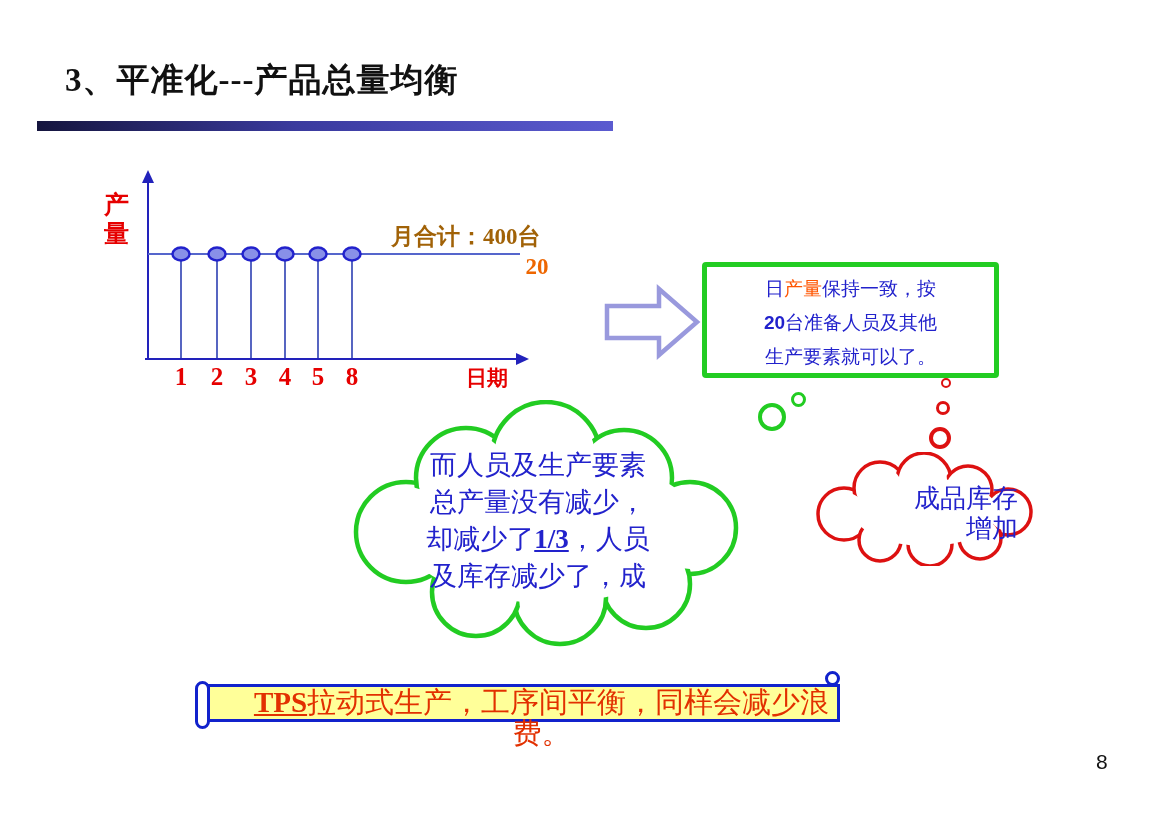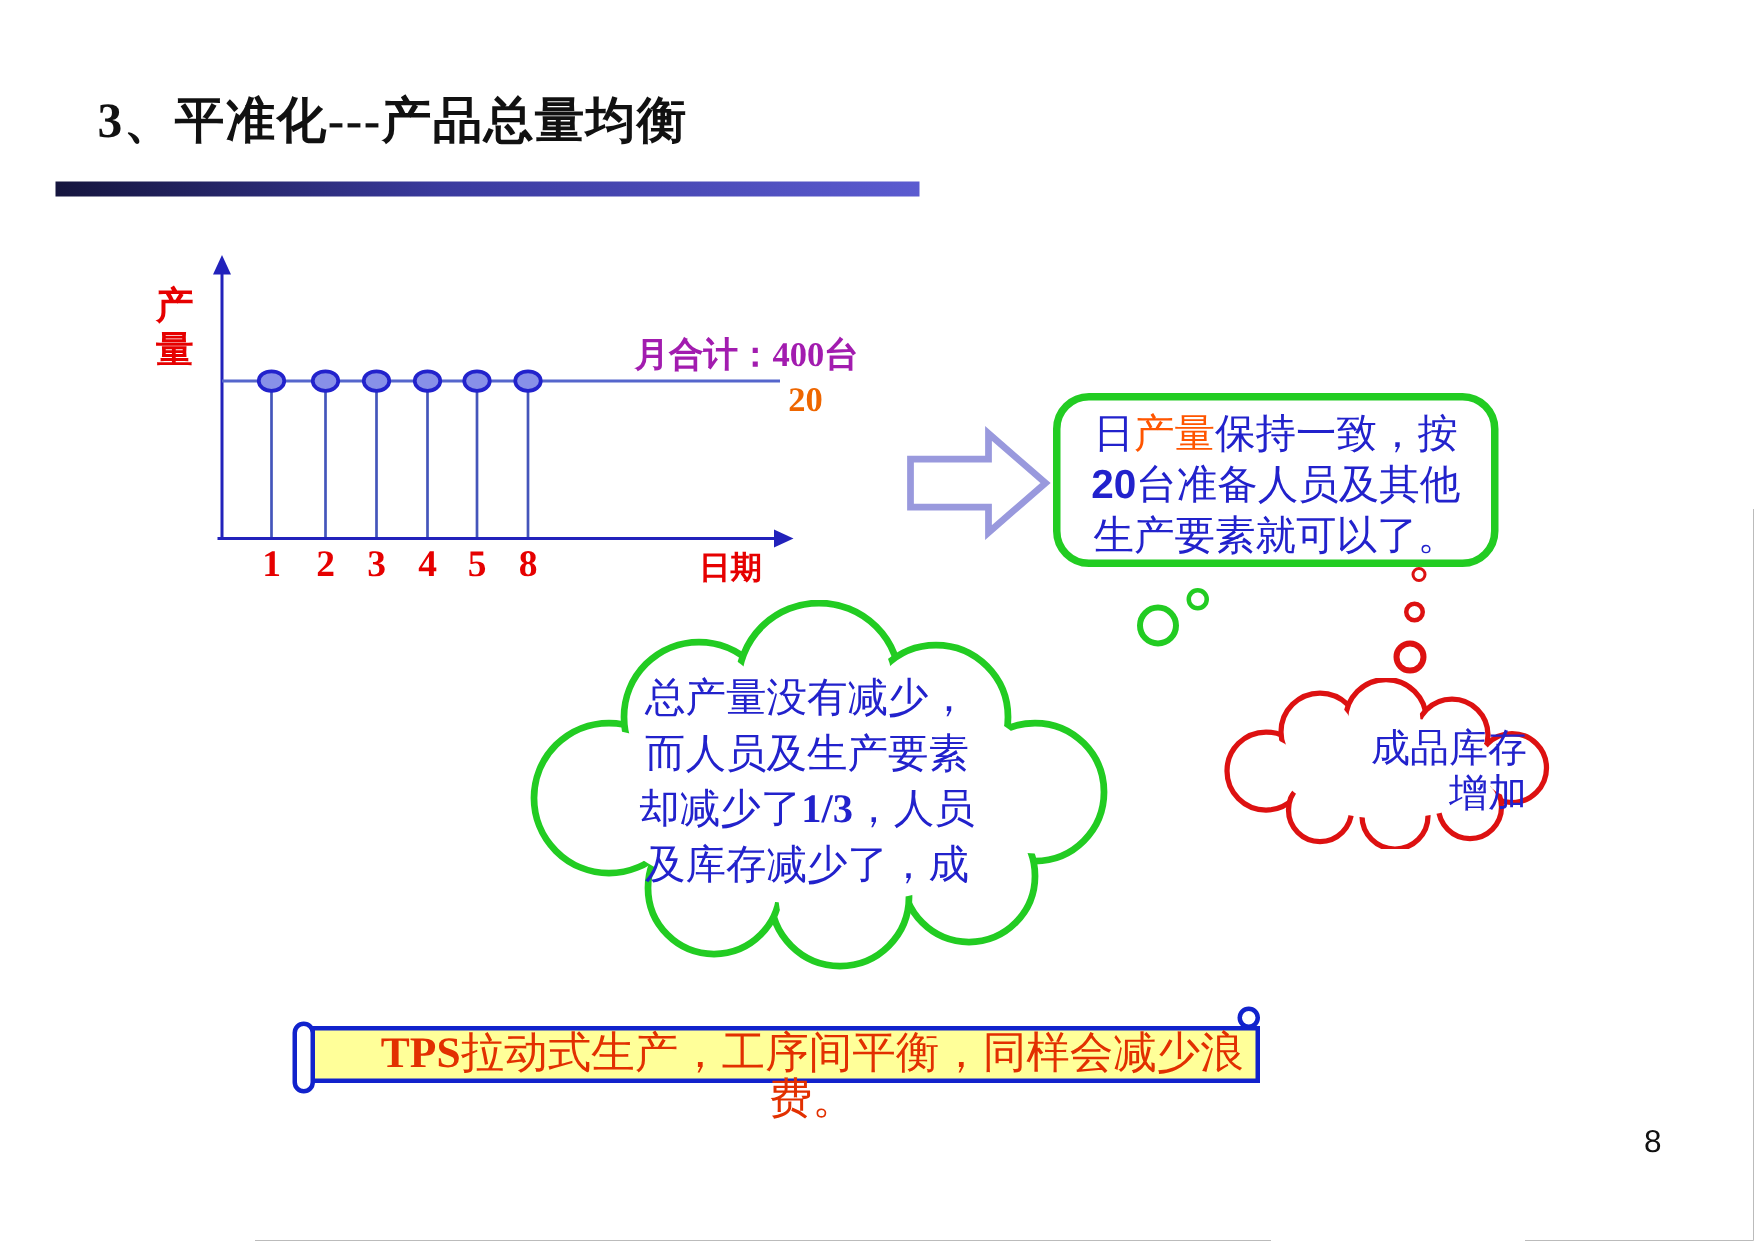--- a/index.html
+++ b/index.html
@@ -10,30 +10,30 @@
   .abs{position:absolute;}
   
   .title{left:65px;top:58px;font-size:33px;font-weight:bold;color:#111;letter-spacing:1px;}
   .title-rule{left:37px;top:121px;width:576px;height:10px;
     background:linear-gradient(to right,#15153E 0%,#3A3A9E 45%,#5B5BD0 100%);}
   
   .ylab{left:103px;top:190px;width:27px;font-size:25px;font-weight:bold;color:#E60000;
     line-height:29px;word-break:break-all;text-align:center;}
   .tick{top:363px;width:24px;text-align:center;font-size:25px;font-weight:bold;color:#E60000;}
   .xlab{left:466px;top:364px;font-size:21px;font-weight:bold;color:#E60000;}
-  .total{left:391px;top:221px;font-size:23px;font-weight:bold;color:#a21caf;margin-left:32px;}
+  .total{left:391px;top:221px;font-size:23px;font-weight:bold;color:#a16207;}
   .daily{left:520px;top:254px;width:34px;text-align:center;font-size:23px;font-weight:bold;color:#EE6600;}
   
   .callout{left:702px;top:262px;width:297px;height:116px;box-sizing:border-box;
-    border:5px solid #22CC22;border-radius:24px;background:#fff;
-    text-align:center;padding-top:5px;font-size:27px;line-height:34px;}
+    border:5px solid #22CC22;border-radius:4px;background:#fff;
+    text-align:center;padding-top:5px;font-size:19px;line-height:34px;}
   .blue{color:#2222CC;}
   .ored{color:#FF5500;}
   .num{font-family:"Liberation Sans","DejaVu Sans",sans-serif;font-weight:bold;}
-  .boldserif{font-weight:bold;}
+  .boldserif{font-weight:bold;text-decoration:underline;}
   
   .ring{box-sizing:border-box;border-radius:50%;background:#fff;}
   .gring{border:4px solid #22CC22;}
   .gring2{border:3px solid #22CC22;}
   .rring{border:3px solid #DD1111;}
   
   .gcloud-text{left:390px;top:447px;width:296px;text-align:center;
     font-size:27px;line-height:37px;color:#2222CC;}
   .rcloud-text{left:843px;top:484px;width:175px;text-align:right;
     font-size:26px;line-height:30px;color:#2222CC;}
@@ -127,22 +127,22 @@
       <circle cx="198" cy="56" r="49"></circle>
       <circle cx="276" cy="78" r="43"></circle>
       <circle cx="342" cy="128" r="41"></circle>
       <circle cx="298" cy="184" r="39"></circle>
       <circle cx="212" cy="198" r="41"></circle>
       <circle cx="128" cy="192" r="39"></circle>
       <ellipse cx="200" cy="128" rx="150" ry="75"></ellipse>
     </g>
   </svg>
   <div class="abs gcloud-text">
+    <div>而人员及生产要素</div>
     <div>总产量没有减少，</div>
-    <div>而人员及生产要素</div>
     <div><span>却减少了</span><span class="boldserif">1/3</span><span>，人员</span></div>
     <div>及库存减少了，成</div>
   </div>
 
   <svg class="abs" style="left:808px;top:452px;" width="236" height="114" viewBox="0 0 236 114">
     <g stroke="#DD1111" stroke-width="3.5" fill="#FFFFFF">
       <circle cx="36" cy="62" r="26"></circle>
       <circle cx="72" cy="36" r="26"></circle>
       <circle cx="116" cy="28" r="27"></circle>
       <circle cx="160" cy="38" r="24"></circle>

